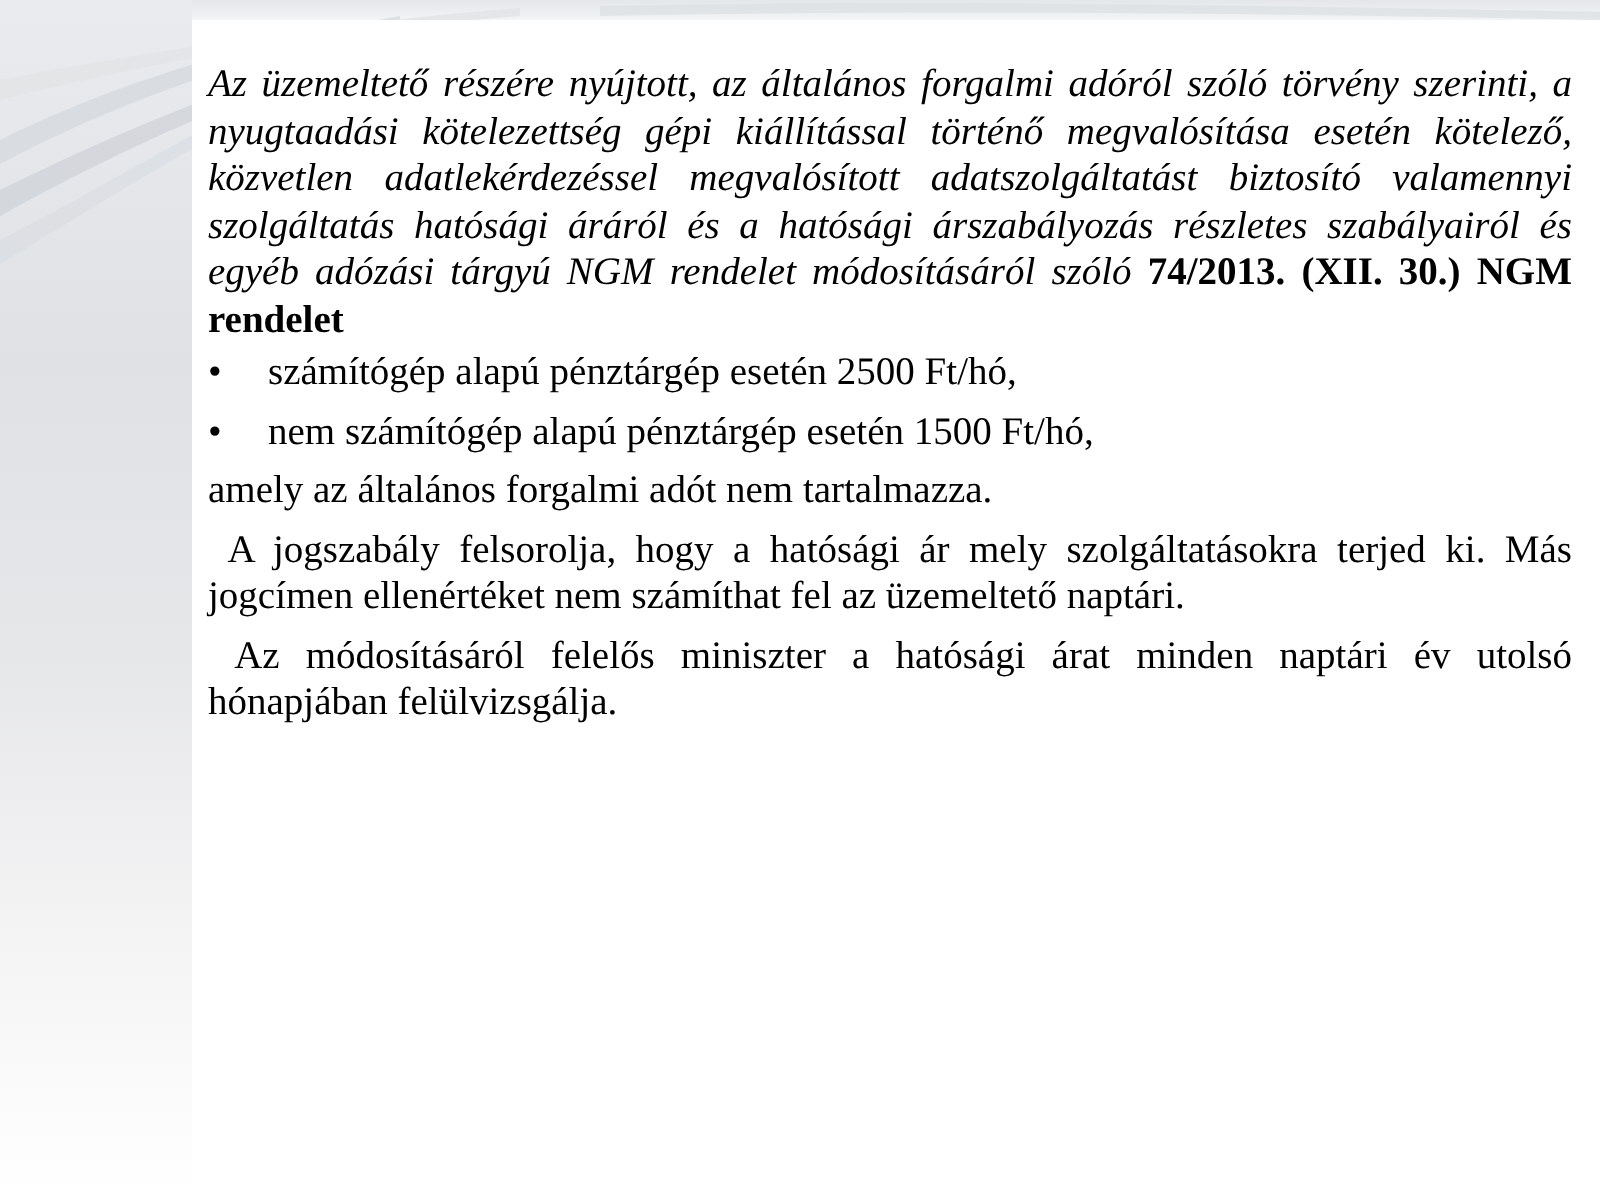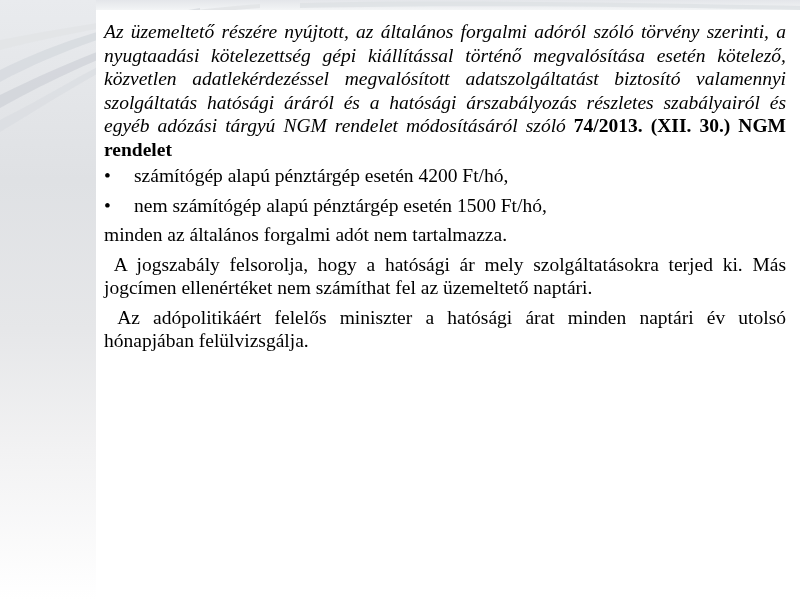--- a/index.html
+++ b/index.html
@@ -38,21 +38,21 @@
       position: absolute;
       left: 96px;
       top: 10px;
       width: 704px;
       height: 590px;
       background: #ffffff;
     }
     .content {
       position: absolute;
       left: 104px;
-      top: 20px;
+      top: 31px;
       width: 682px;
       font-family: "Liberation Serif", "DejaVu Serif", serif;
       font-size: 19.5px;
       color: #000000;
       text-align: justify;
     }
     .para {
       margin: 0 0 6px 0;
       line-height: 23.5px;
     }
@@ -92,26 +92,26 @@
   </svg>
   <div class="text-box"></div>
 
   <div class="content">
     <p class="para title-para"><span>Az üzemeltető részére nyújtott, az általános forgalmi adóról szóló törvény szerinti, a nyugtaadási kötelezettség gépi kiállítással történő megvalósítása esetén kötelező, közvetlen adatlekérdezéssel megvalósított adatszolgáltatást biztosító valamennyi szolgáltatás hatósági áráról és a hatósági árszabályozás részletes szabályairól és egyéb adózási tárgyú NGM rendelet módosításáról szóló </span><span class="bold">74/2013. (XII. 30.) NGM rendelet</span></p>
 
 
 
     <div class="bullet">
       <span class="bullet-mark">•</span>
-      <span>számítógép alapú pénztárgép esetén 4200 Ft/hó,</span>
+      <span>számítógép alapú pénztárgép esetén 2500 Ft/hó,</span>
     </div>
     <div class="bullet">
       <span class="bullet-mark">•</span>
       <span>nem számítógép alapú pénztárgép esetén 1500 Ft/hó,</span>
     </div>
 
-    <p class="para">minden az általános forgalmi adót nem tartalmazza.</p>
+    <p class="para">amely az általános forgalmi adót nem tartalmazza.</p>
 
     <p class="para"><span class="indent-space"></span><span>A jogszabály felsorolja, hogy a hatósági ár mely szolgáltatásokra terjed ki. Más jogcímen ellenértéket nem számíthat fel az üzemeltető naptári.</span></p>
 
-    <p class="para"><span class="indent-space"></span><span>Az adópolitikáért felelős miniszter a hatósági árat minden naptári év utolsó hónapjában felülvizsgálja.</span></p>
+    <p class="para"><span class="indent-space"></span><span>Az módosításáról felelős miniszter a hatósági árat minden naptári év utolsó hónapjában felülvizsgálja.</span></p>
   </div>
 </div>
 
 </body></html>

